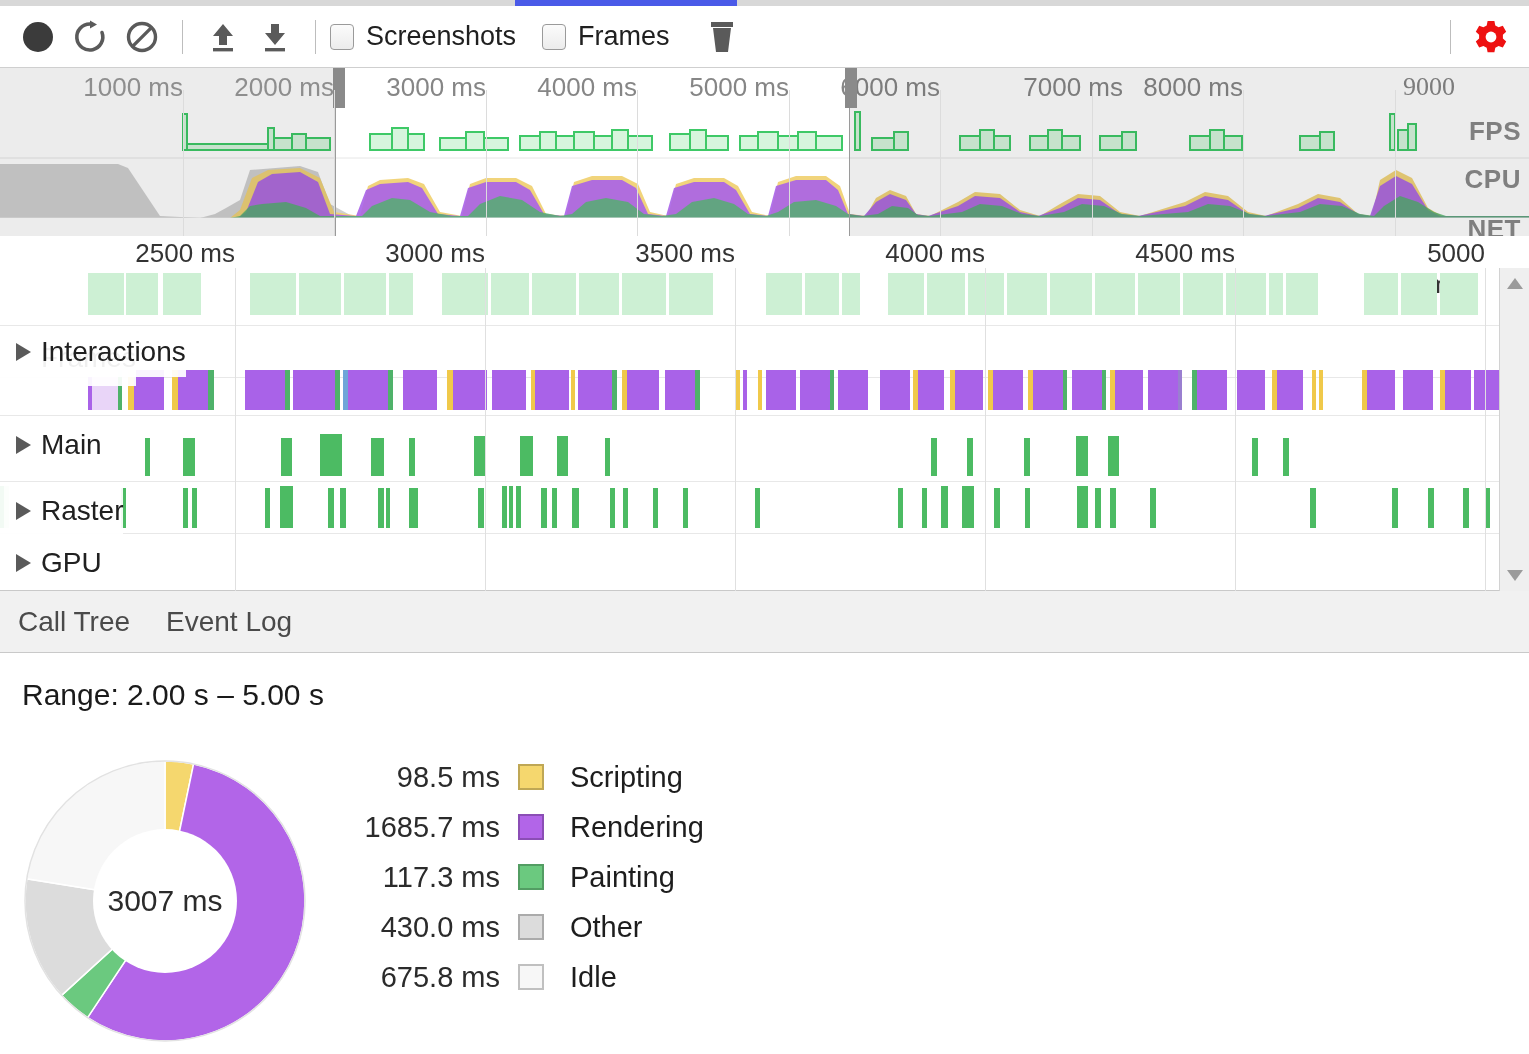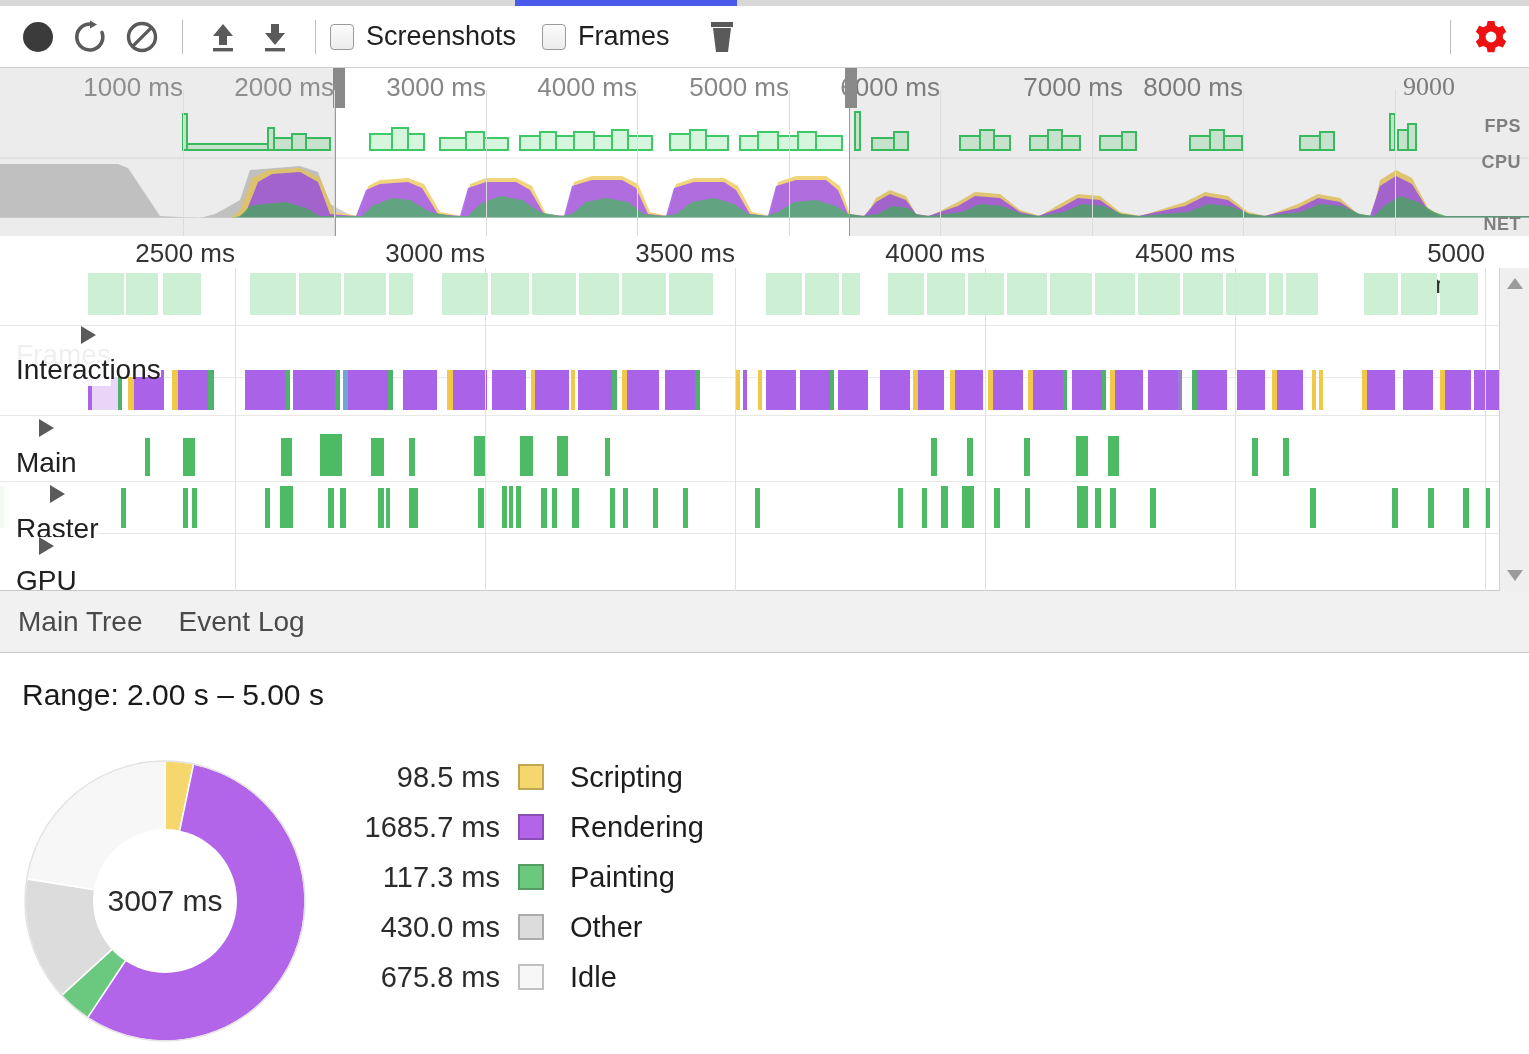--- a/index.html
+++ b/index.html
@@ -32,31 +32,31 @@
 
   
   #overview { position:absolute; top:68px; left:0; width:1529px; height:168px; background:#fff; }
   #ov-ruler { position:absolute; top:0; left:0; width:1529px; height:40px; }
   .ov-tick { position:absolute; top:4px; font-size:26px; color:#868686; transform:translateX(-100%); }
   .ov-tick.dim { color:#9a9a9a; }
   .ov-gridline { position:absolute; top:22px; width:1px; height:146px; background:#dcdcdc; }
   .ov-dim { position:absolute; top:0; height:168px; background:rgba(0,0,0,0.075); pointer-events:none; }
   .ov-handle { position:absolute; top:0; width:12px; height:40px; background:#8a8a8a; cursor:ew-resize; }
   #ov-window-border { position:absolute; top:40px; height:128px; border-left:1px solid #9a9a9a; border-right:1px solid #9a9a9a; pointer-events:none; }
-  .ov-track-label { position:absolute; right:8px; font-size:18px; font-weight:bold; color:#8a8a8a; letter-spacing:0.5px; }
+  .ov-track-label { position:absolute; right:8px; font-size:26px; font-weight:bold; color:#8a8a8a; letter-spacing:0.5px; }
   #ov-svg { position:absolute; top:40px; left:0; }
 
   
   #flame { position:absolute; top:236px; left:0; width:1529px; height:355px; background:#fff; border-bottom:1px solid #c9c9c9; }
   #fc-ruler { position:absolute; top:0; left:0; width:1529px; height:32px; }
   .fc-tick { position:absolute; top:2px; font-size:26px; color:#333; transform:translateX(-100%); }
   .fc-grid { position:absolute; top:32px; width:1px; height:323px; background:#e0e0e0; }
   .track-row { position:absolute; left:0; width:1500px; border-bottom:1px solid #e8e8e8; }
   .track-title { position:absolute; left:0; display:flex; align-items:center; gap:10px;
-                 padding-left:16px; height:100%; background:rgba(255,255,255,0.93); z-index:3;flex-direction:column; }
+                 padding-left:16px; height:100%; background:rgba(255,255,255,0.93); z-index:3; }
   .tri { width:0;height:0;border-left:15px solid #5a5a5a;border-top:9px solid transparent;border-bottom:9px solid transparent; }
   .tri-spacer { width:15px; }
   .track-name { font-size:28px; color:#202020; }
   #fc-scroll { position:absolute; top:32px; right:0; width:30px; height:323px; background:#efefef; border-left:1px solid #d2d2d2; }
   .sb-arrow { position:absolute; left:7px; width:0;height:0;border-left:8px solid transparent;border-right:8px solid transparent; }
   #sb-up { top:10px; border-bottom:11px solid #9b9b9b; }
   #sb-down { bottom:10px; border-top:11px solid #9b9b9b; }
 
   
   #tabbar { position:absolute; top:591px; left:0; width:1529px; height:62px; background:#f1f1f1; border-bottom:1px solid #c9c9c9; display:flex; align-items:flex-end; }
@@ -255,21 +255,21 @@
            L1188,104 L1208,96 L1230,98 L1250,106 L1266,108
            L1300,104 L1320,96 L1342,98 L1360,106 L1374,108
            L1384,98 L1400,88 L1418,94 L1434,104 L1446,108
            L1529,108 L1529,110 Z"></path>
     </g>
     <line x1="0" y1="110" x2="1529" y2="110" stroke="#e6e6e6" stroke-width="1"></line>
     <rect x="0" y="110" width="1529" height="18" fill="#fff"></rect>
   </svg>
 
   <div class="ov-track-label" style="top:48px;">FPS</div>
-  <div class="ov-track-label" style="top:84px;">CPU</div>
+  <div class="ov-track-label" style="top:96px;">CPU</div>
   <div class="ov-track-label" style="top:146px;">NET</div>
 
   <div class="ov-dim" style="left:0; width:335px;"></div>
   <div class="ov-dim" style="left:850px; width:679px;"></div>
   <div id="ov-window-border" style="left:335px; width:515px;"></div>
   <div class="ov-handle" style="left:333px;"></div>
   <div class="ov-handle" style="left:845px;"></div>
 <div class="ov-gridline" style="left: 183px;"></div>
     <div class="ov-gridline" style="left: 334px;"></div>
     <div class="ov-gridline" style="left: 486px;"></div>
@@ -500,21 +500,21 @@
   </div>
 <div class="fc-grid" style="left: 235px;"></div>
     <div class="fc-grid" style="left: 485px;"></div>
     <div class="fc-grid" style="left: 735px;"></div>
     <div class="fc-grid" style="left: 985px;"></div>
     <div class="fc-grid" style="left: 1235px;"></div>
     <div class="fc-grid" style="left: 1485px;"></div>
   </div>
 
 <div id="tabbar">
-  <div class="tab">Main Tree</div>
+  <div class="tab">Call Tree</div>
   <div class="tab">Event Log</div>
 </div>
 
 <div id="range-text">Range: 2.00 s – 5.00 s</div>
 
 <div id="donut-wrap">
   <svg width="286" height="286" viewBox="0 0 286 286">
     <g id="donut-slices">
         <path d="M143,143 L143,3 A140,140 0 0 1 171.60865675599692,5.9542238570719235 Z" fill="#f5d76e" stroke="#ffffff" stroke-width="1.5"></path>
         <path d="M143,143 L171.60865675599692,5.9542238570719235 A140,140 0 1 1 65.55718308061566,259.6302281039985 Z" fill="#b265e8" stroke="#ffffff" stroke-width="1.5"></path>

